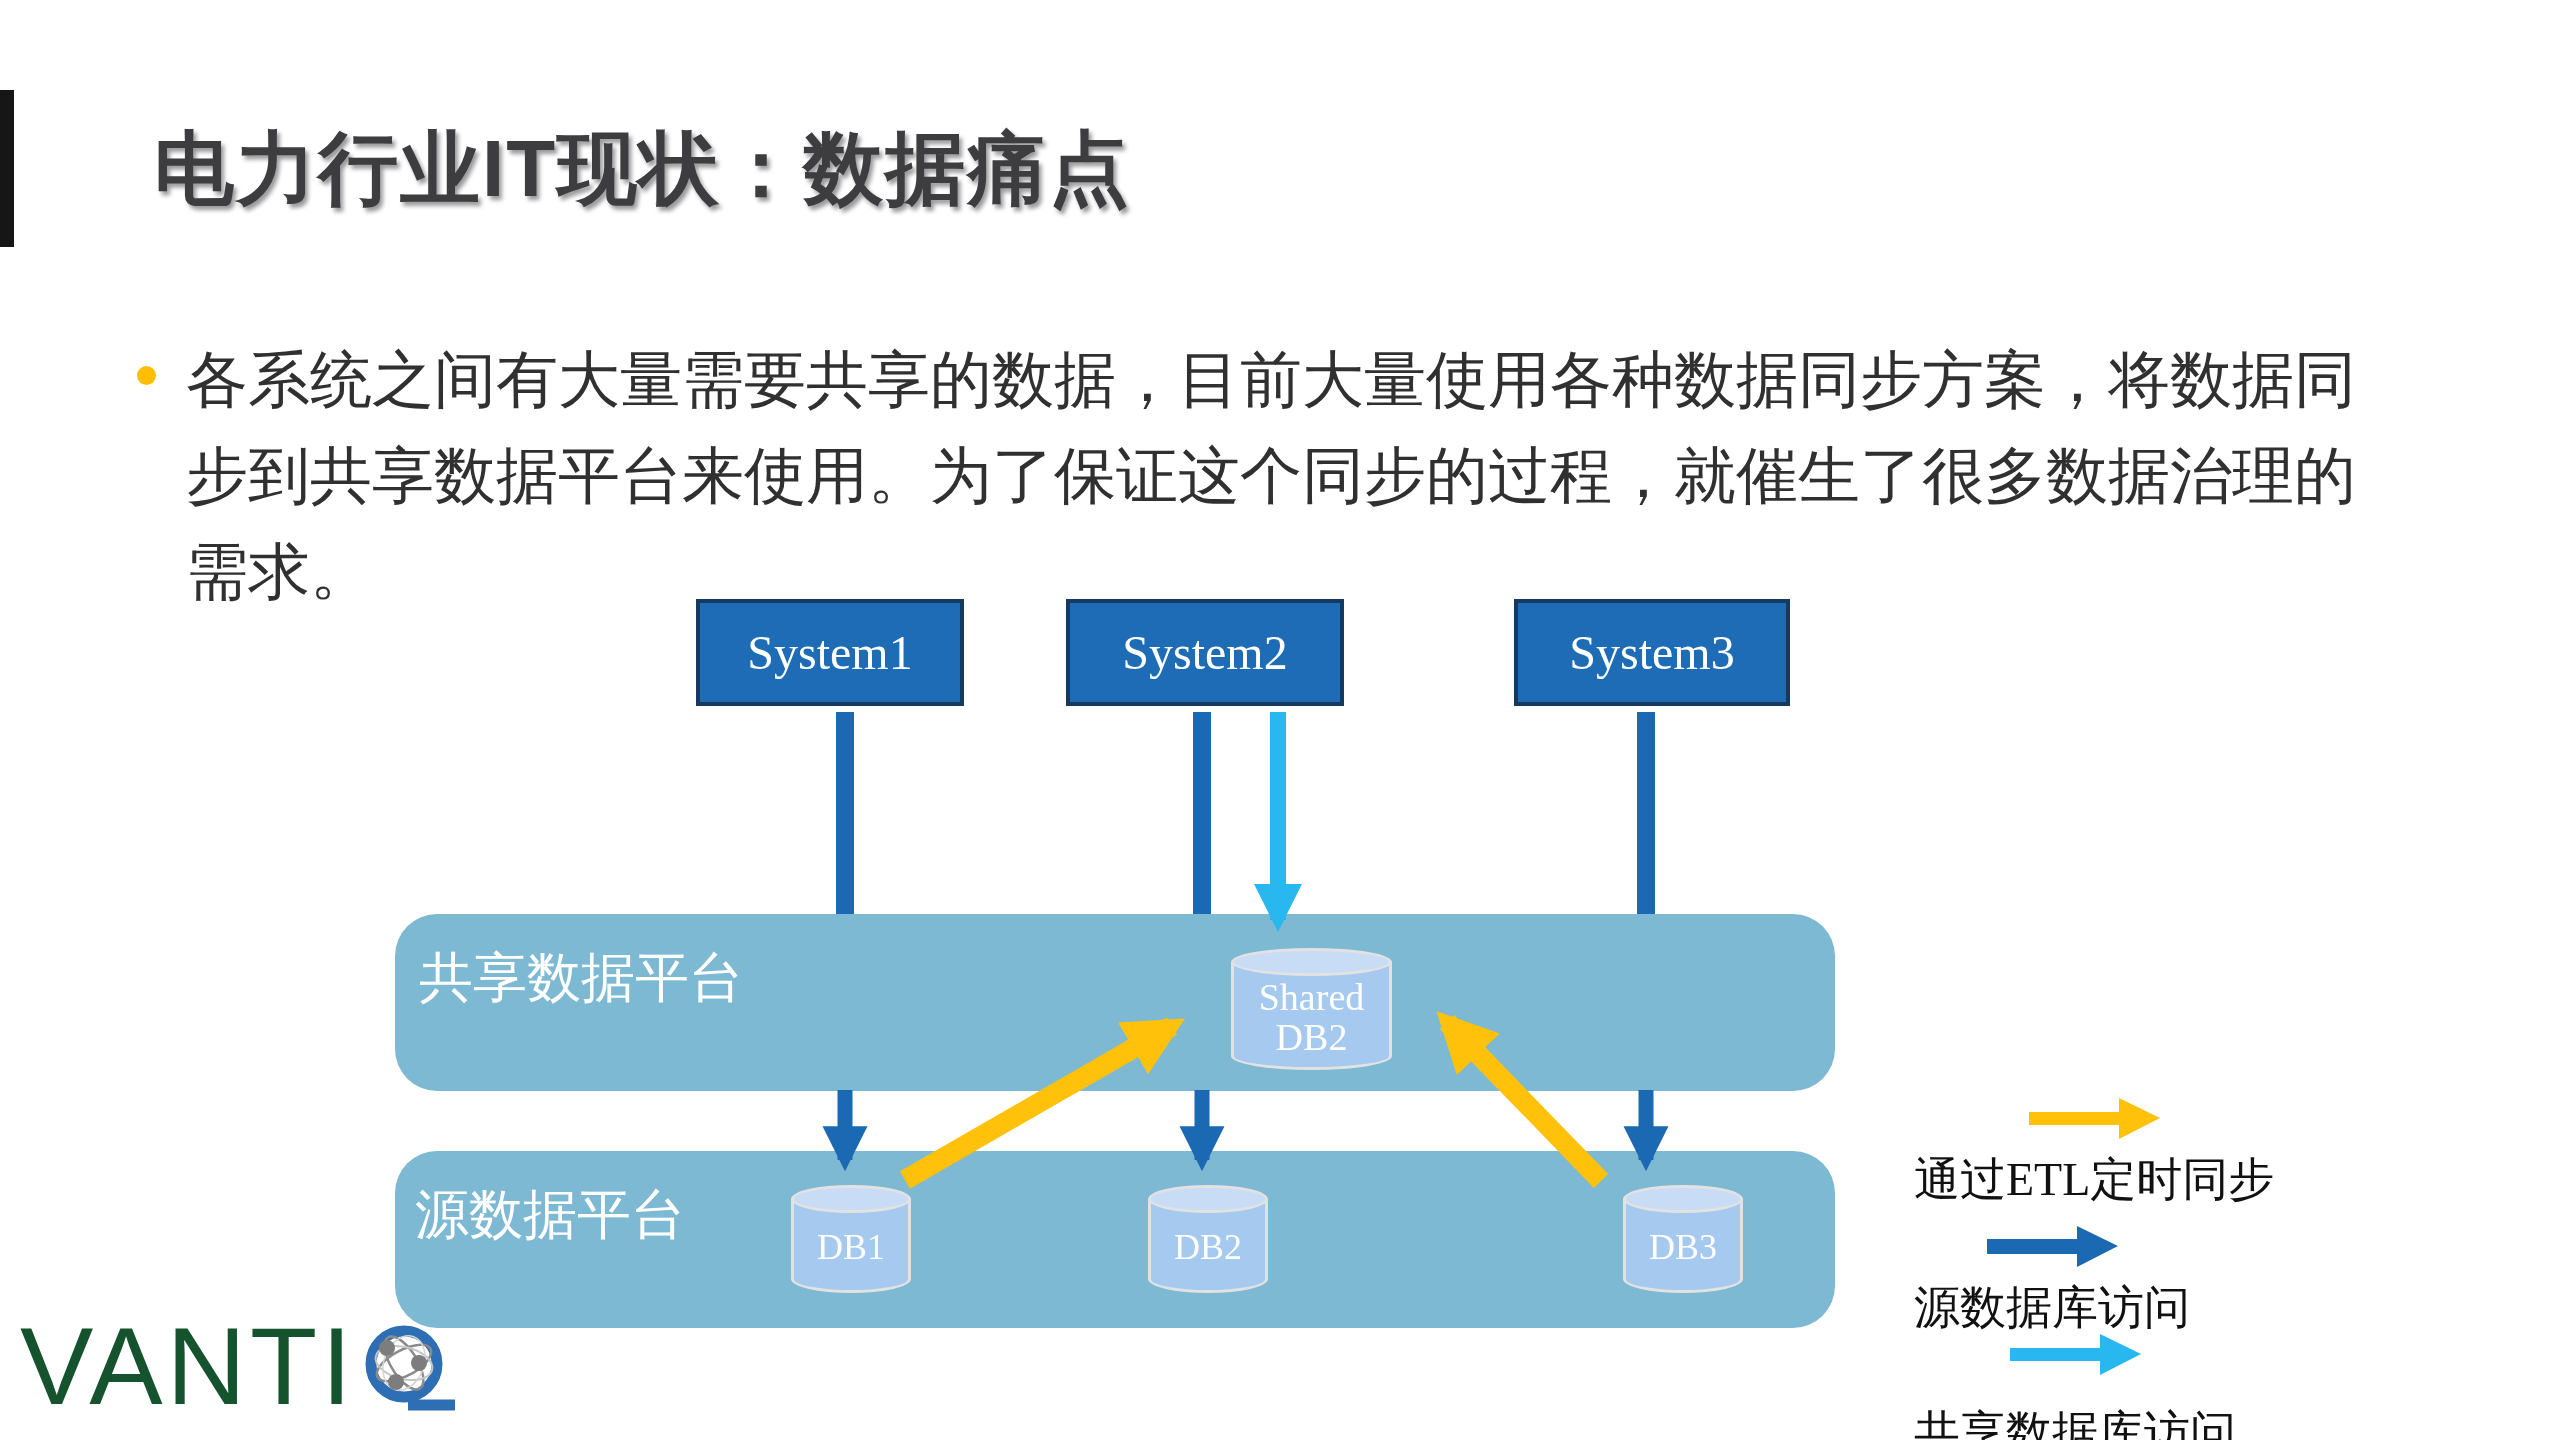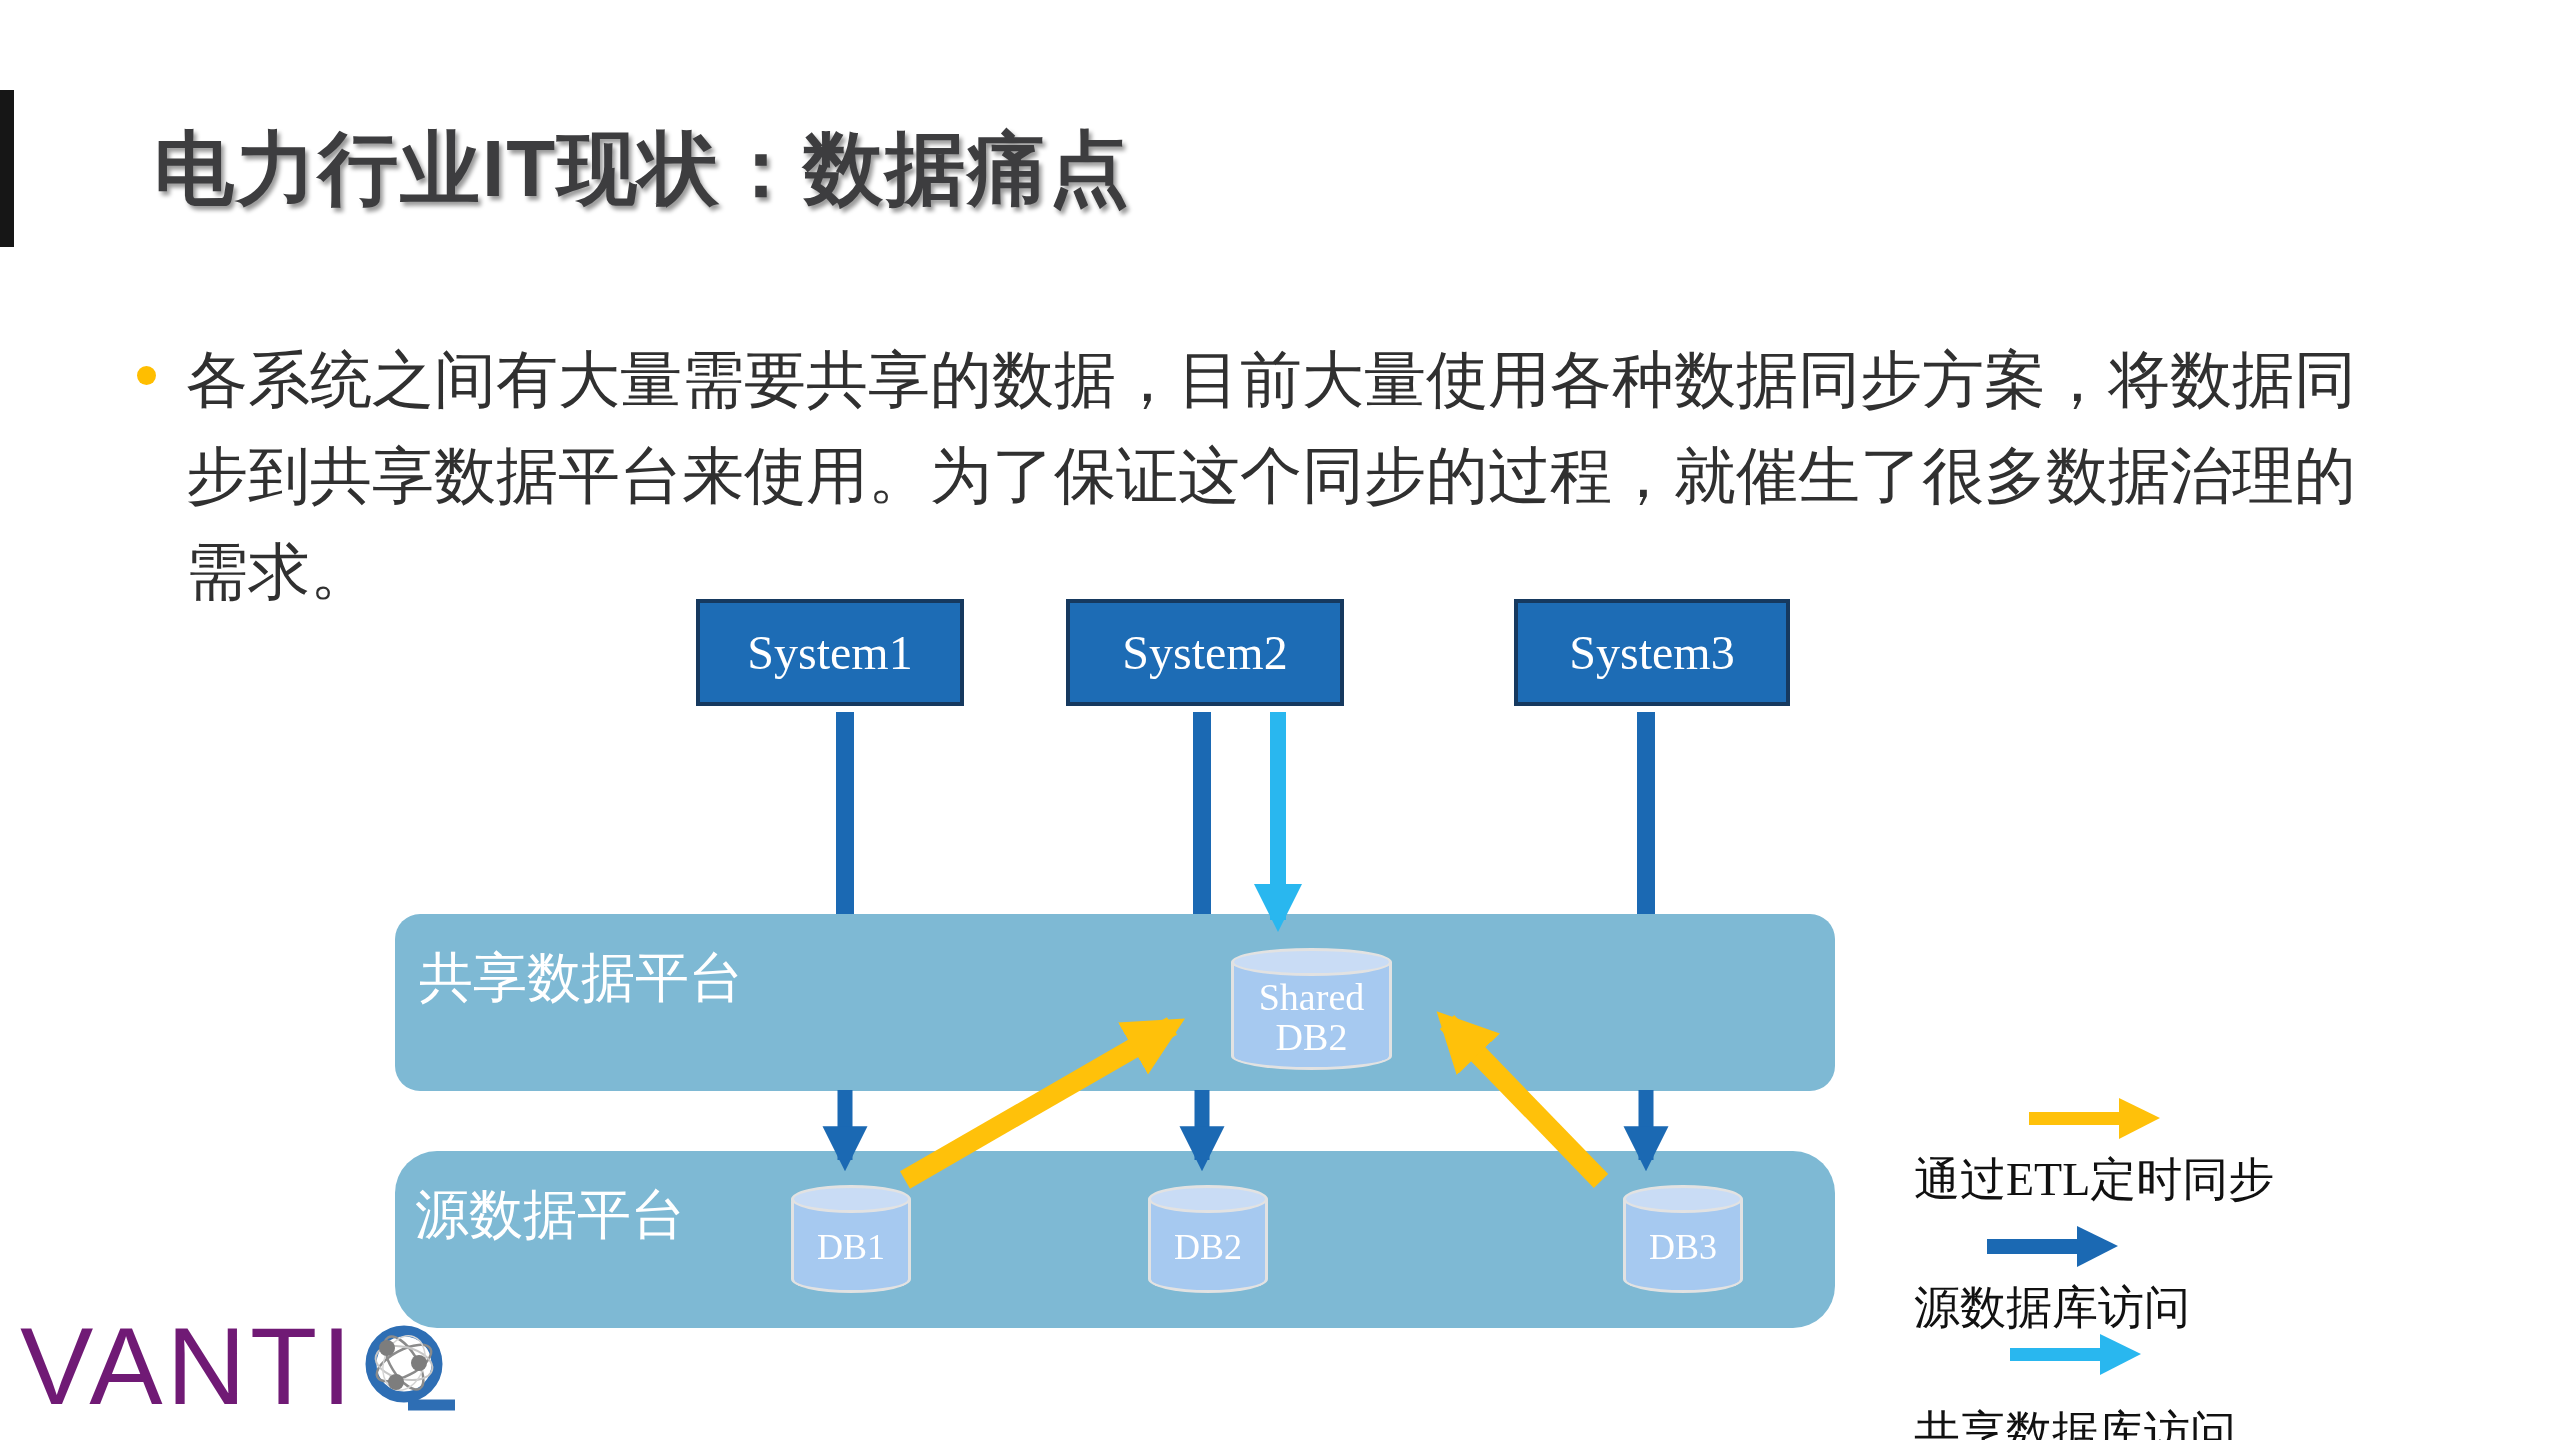--- a/index.html
+++ b/index.html
@@ -22,21 +22,21 @@
   
   .sys-box{position:absolute;top:599px;height:107px;box-sizing:border-box;
     background:#1D6CB5;border:4px solid #16395F;
     display:flex;align-items:center;justify-content:center;
     color:#ffffff;font-size:48px;}
   .sys1{left:696px;width:268px;}
   .sys2{left:1066px;width:278px;}
   .sys3{left:1514px;width:276px;}
 
   .band{position:absolute;left:395px;width:1440px;border-radius:42px;background:#7EB9D4;}
-  .band-shared{top:914px;height:177px;border-radius:25px;}
+  .band-shared{top:914px;height:177px;}
   .band-source{top:1151px;height:177px;}
   .band-label{position:absolute;color:#ffffff;font-size:54px;white-space:nowrap;}
   .band-shared .band-label{left:24px;top:28px;}
   .band-source .band-label{left:20px;top:28px;}
 
   
   .cyl{position:absolute;}
   .cyl .cyl-top{position:absolute;left:0;right:0;top:0;height:28px;border-radius:50%;
     background:#C9DCF5;border:3px solid #E2E2E2;box-sizing:border-box;z-index:2;}
   .cyl .cyl-body{position:absolute;left:0;right:0;top:14px;bottom:0;background:#A6C9F0;
@@ -58,21 +58,21 @@
   
   .legend-row{position:absolute;display:flex;align-items:center;gap:16px;flex-direction:column;}
   .legend-row .legend-label{color:#111111;font-size:46px;line-height:46px;white-space:nowrap;}
   .legend-1{left:1914px;top:1095px;}
   .legend-2{left:1914px;top:1223px;}
   .legend-3{left:1914px;top:1331px;gap:33px;}
 
   
   .logo{position:absolute;left:20px;top:1318px;display:flex;align-items:flex-start;}
   .logo-text{font-family:"Liberation Sans",sans-serif;font-size:110px;line-height:96px;
-    color:#701a75;letter-spacing:4px;font-weight:400;}
+    color:#14532d;letter-spacing:4px;font-weight:400;}
   .logo-q{margin-left:2px;}
 </style>
 </head>
 <body>
 
 <div class="slide">
 
   <div class="title-band"></div>
   <div class="title-accent"></div>
   <div class="title-text">电力行业IT现状：数据痛点</div>

